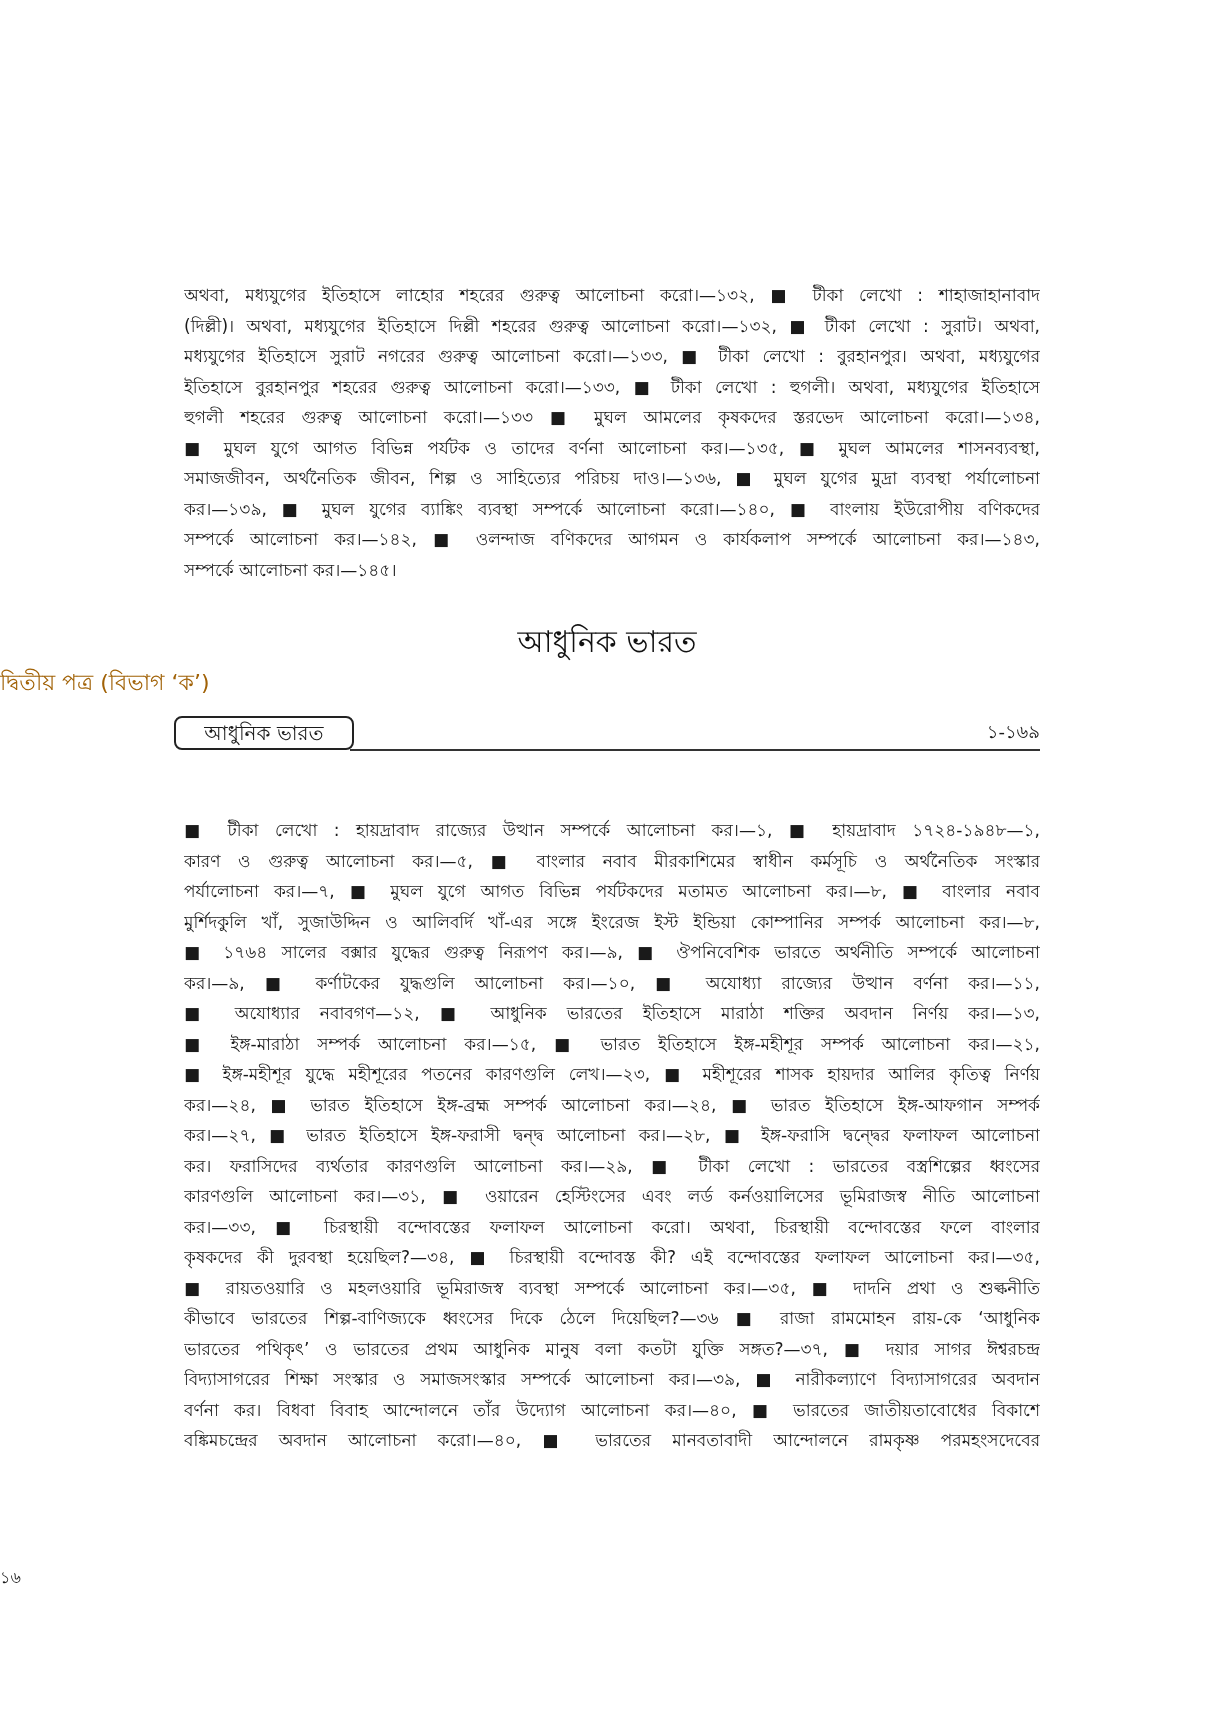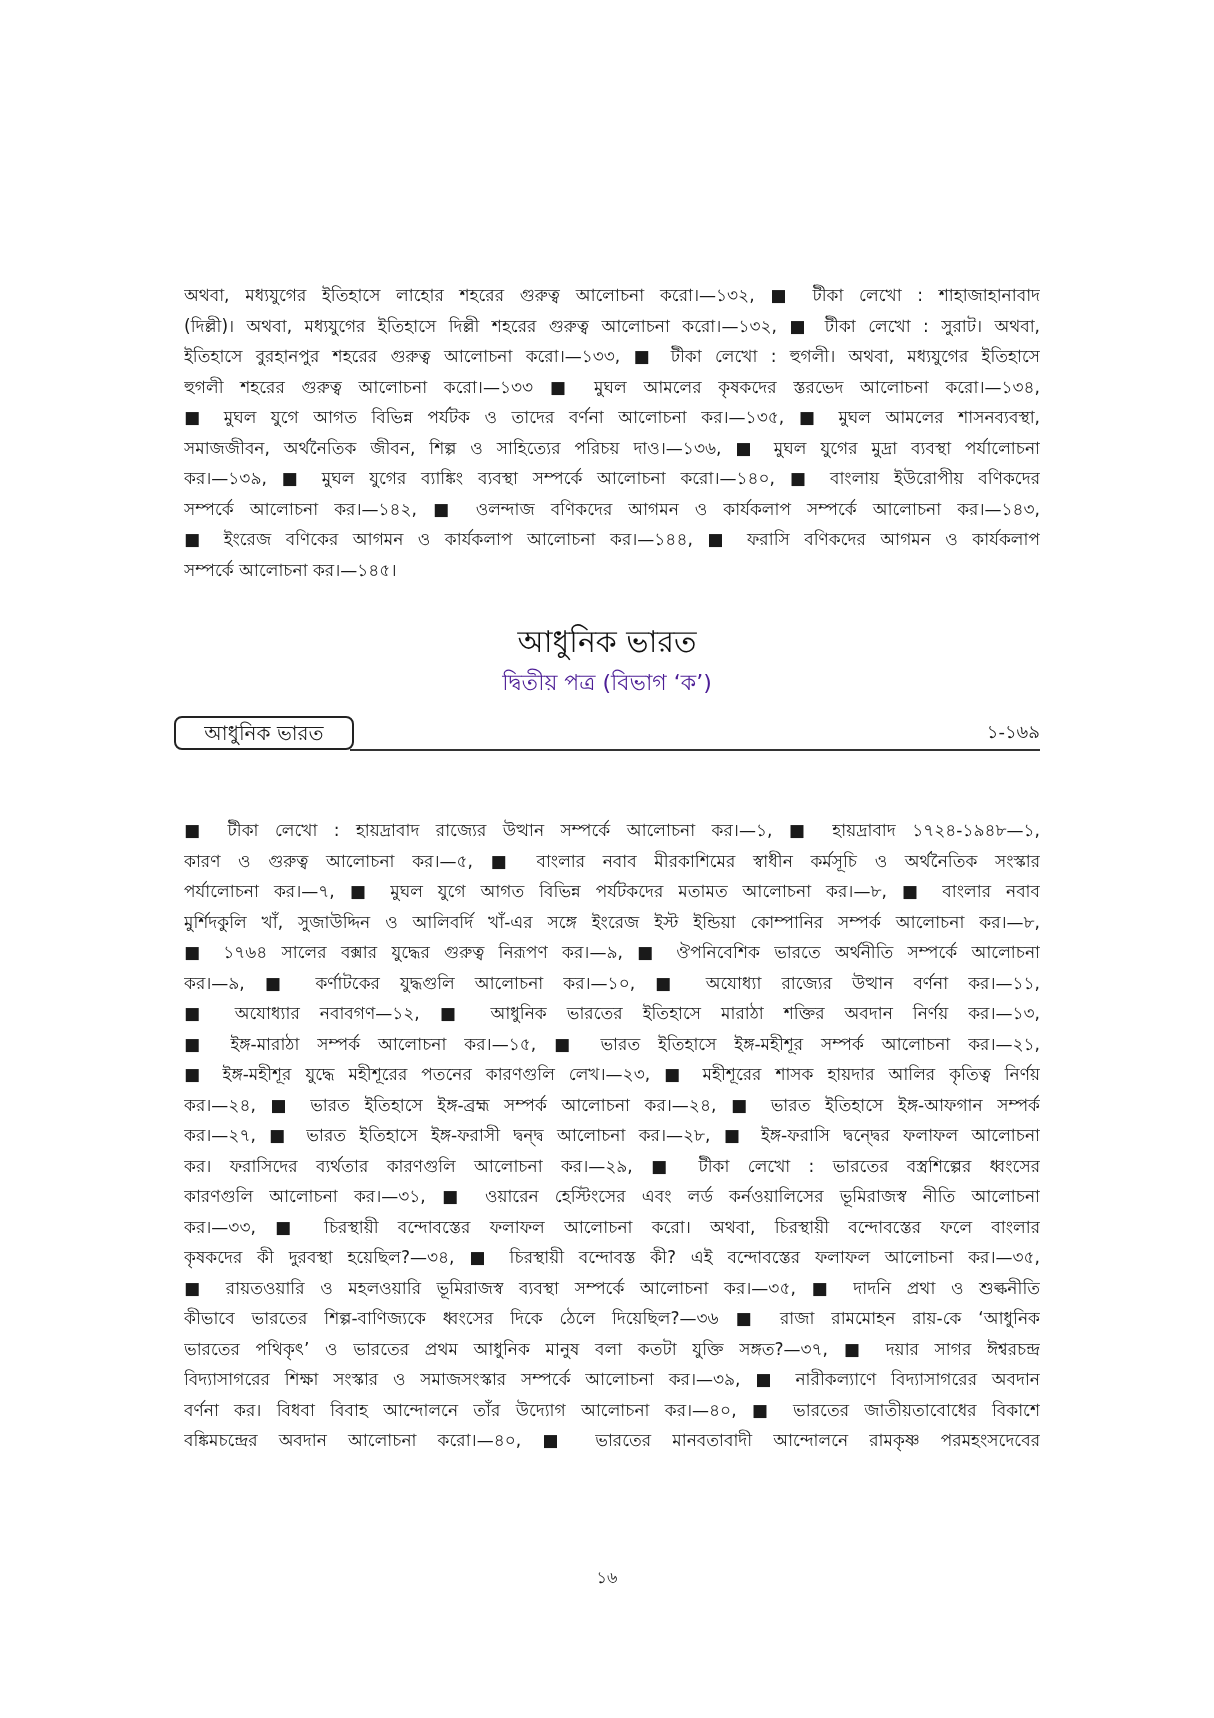--- a/index.html
+++ b/index.html
@@ -14,60 +14,60 @@
     white-space: nowrap; text-align: justify; text-align-last: justify;
     overflow: hidden; letter-spacing: 0;
   }
   .line.last { text-align-last: left; }
   #top-block { top: 280px; }
   .title {
     position: absolute; left: 0; width: 1214px; text-align: center;
     font-size: 30px; top: 622px; line-height: 40px; color: #111;
   }
   .subtitle {
-    position: absolute; left: 0; width: 1214px; text-align: center;
-    font-size: 22px; top: 667px; line-height: 32px; color: #4c1d95;
+    position: absolute; left: 0; width: 1214px; text-align: left;
+    font-size: 22px; top: 667px; line-height: 32px; color: #a16207;
   }
   .section-head {
     position: absolute; left: 174px; top: 716px; width: 866px; height: 38px;
   }
   .section-box {
     position: absolute; left: 0; top: 0; width: 180px; height: 34px;
     border: 2px solid #222; border-radius: 8px; box-sizing: border-box;
     text-align: center; font-size: 20px; line-height: 30px; background: #fff;
     z-index: 2;
   }
   .section-rule {
     position: absolute; left: 176px; right: 0; top: 33px; height: 0;
     border-top: 2px solid #333;
   }
   .section-range {
     position: absolute; right: 0; top: 2px; font-size: 18px; line-height: 28px; margin-left: 16px;
   }
   #bottom-block { top: 770px; margin-top: 45px; }
   .page-number {
-    position: absolute; left: 0; width: 1214px; text-align: center;
+    position: absolute; left: 0; width: 1214px; 
     top: 1566px; font-size: 16px; line-height: 24px;
   }
 </style>
 </head>
 <body>
 
 <div class="page">
 
   <div id="top-block" class="block">
     <div class="line">অথবা, মধ্যযুগের ইতিহাসে লাহোর শহরের গুরুত্ব আলোচনা করো।—১৩২, ■ টীকা লেখো : শাহাজাহানাবাদ</div>
     <div class="line">(দিল্লী)। অথবা, মধ্যযুগের ইতিহাসে দিল্লী শহরের গুরুত্ব আলোচনা করো।—১৩২, ■ টীকা লেখো : সুরাট। অথবা,</div>
+    <div class="line">মধ্যযুগের ইতিহাসে সুরাট নগরের গুরুত্ব আলোচনা করো।—১৩৩, ■ টীকা লেখো : বুরহানপুর। অথবা, মধ্যযুগের</div>
     <div class="line">ইতিহাসে বুরহানপুর শহরের গুরুত্ব আলোচনা করো।—১৩৩, ■ টীকা লেখো : হুগলী। অথবা, মধ্যযুগের ইতিহাসে</div>
     <div class="line">হুগলী শহরের গুরুত্ব আলোচনা করো।—১৩৩ ■ মুঘল আমলের কৃষকদের স্তরভেদ আলোচনা করো।—১৩৪,</div>
     <div class="line">■ মুঘল যুগে আগত বিভিন্ন পর্যটক ও তাদের বর্ণনা আলোচনা কর।—১৩৫, ■ মুঘল আমলের শাসনব্যবস্থা,</div>
     <div class="line">সমাজজীবন, অর্থনৈতিক জীবন, শিল্প ও সাহিত্যের পরিচয় দাও।—১৩৬, ■ মুঘল যুগের মুদ্রা ব্যবস্থা পর্যালোচনা</div>
     <div class="line">কর।—১৩৯, ■ মুঘল যুগের ব্যাঙ্কিং ব্যবস্থা সম্পর্কে আলোচনা করো।—১৪০, ■ বাংলায় ইউরোপীয় বণিকদের</div>
     <div class="line">সম্পর্কে আলোচনা কর।—১৪২, ■ ওলন্দাজ বণিকদের আগমন ও কার্যকলাপ সম্পর্কে আলোচনা কর।—১৪৩,</div>
-    <div class="line">■ ইংরেজ বণিকের আগমন ও কার্যকলাপ আলোচনা কর।—১৪৪, ■ ফরাসি বণিকদের আগমন ও কার্যকলাপ</div>
     <div class="line last">সম্পর্কে আলোচনা কর।—১৪৫।</div>
   </div>
 
   <div class="title">আধুনিক ভারত</div>
   <div class="subtitle">দ্বিতীয় পত্র (বিভাগ ‘ক’)</div>
 
   <div class="section-head">
     <div class="section-rule"></div>
     <div class="section-box">আধুনিক ভারত</div>
     <div class="section-range">১-১৬৯</div>

